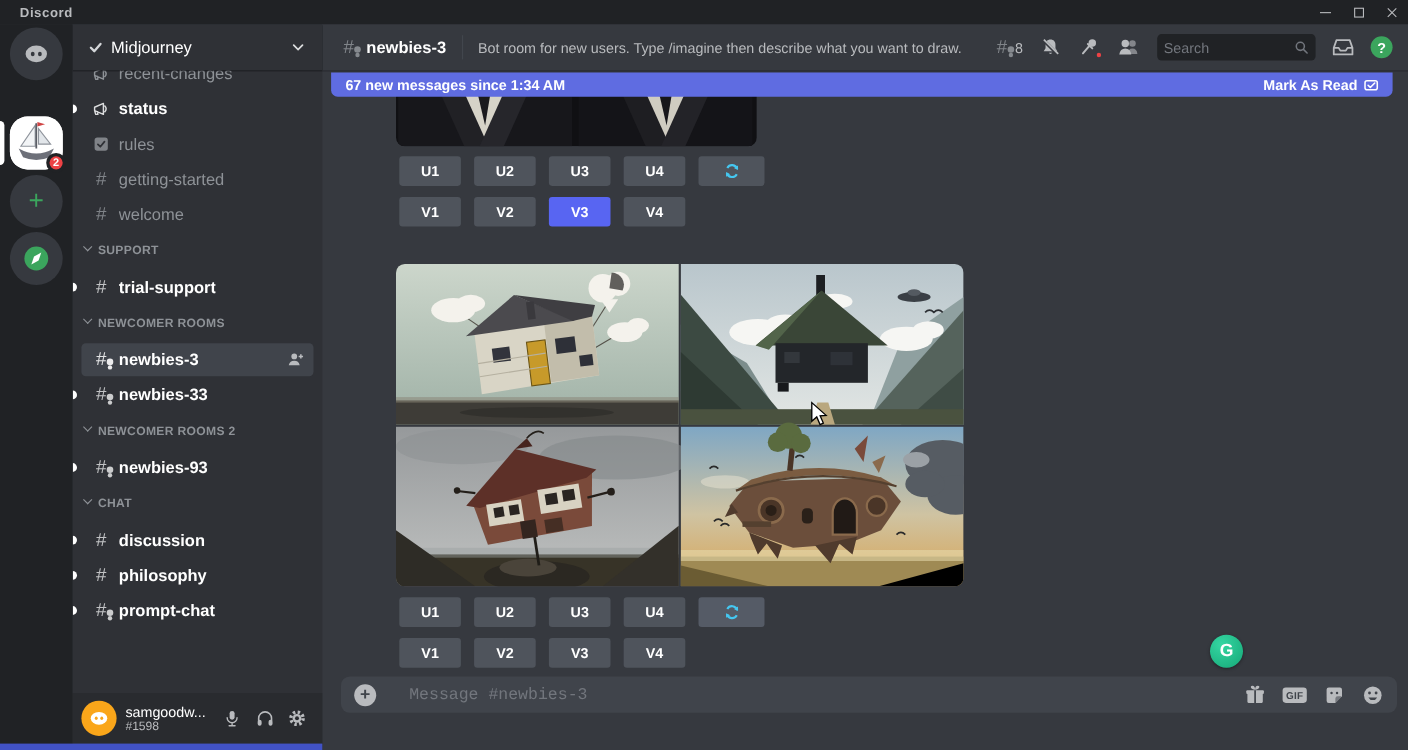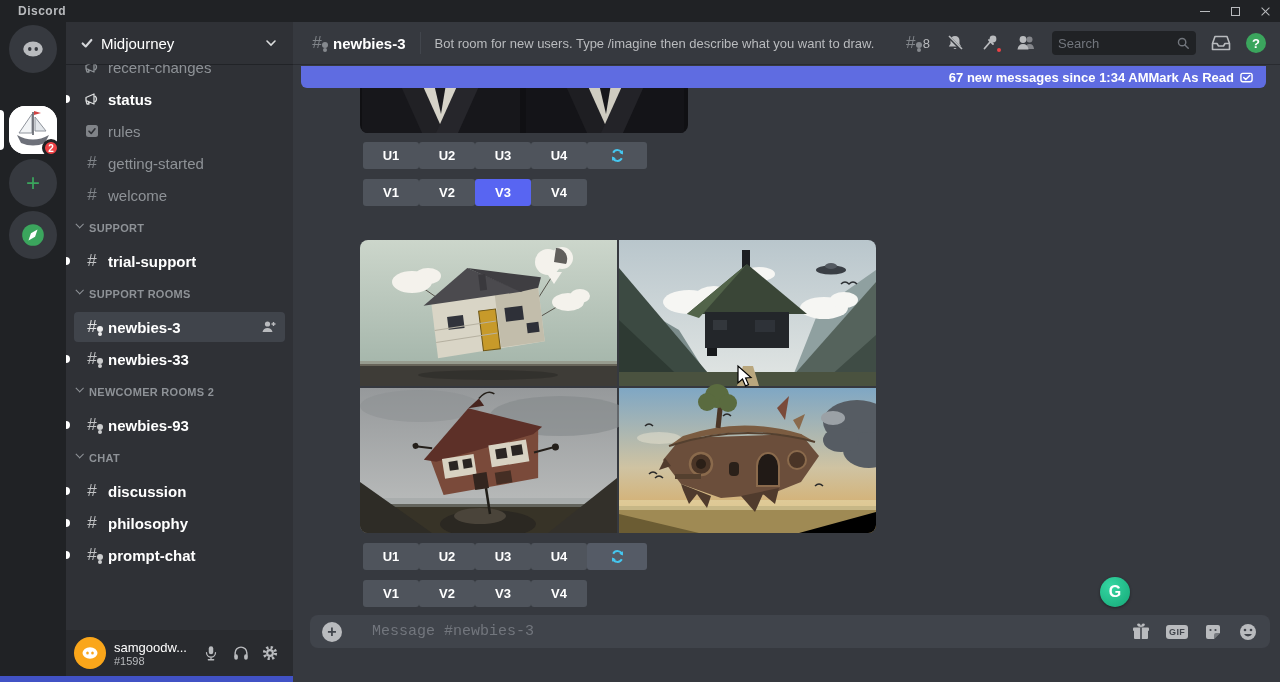--- a/index.html
+++ b/index.html
@@ -84,30 +84,30 @@
 .searchbox{margin-left:15px;width:144px;height:24px;background:#202225;border-radius:4px;
   display:flex;align-items:center;padding:0 6px;cursor:text}
 .searchbox input{flex:1;min-width:0;background:transparent;border:none;outline:none;color:#dcddde;
   font-size:13px;font-family:inherit}
 .searchbox input::placeholder{color:#72767d}
 .help-btn{width:20px;height:20px;border-radius:50%;background:#3ba55d;color:#fff;font-size:13px;
   font-weight:bold;display:flex;align-items:center;justify-content:center}
 
 
 .banner{position:absolute;left:8px;right:14px;top:44px;height:22px;background:#5f6ce1;z-index:5;
-  border-radius:0 0 6px 6px;display:flex;align-items:center;justify-content:flex-end;
+  border-radius:0 0 6px 6px;display:flex;align-items:center;justify-content:space-between;
   padding:0 13px;cursor:pointer}
 .banner-text{font-size:13px;font-weight:600;color:#fff}
 .banner-action{display:flex;align-items:center;font-size:13px;font-weight:bold;color:#fff}
 .banner-action svg{margin-left:6px}
 
 
 .img-partial{position:absolute;left:67px;top:62px;width:328px;height:49px;border-radius:0 0 8px 8px;
   overflow:hidden;z-index:1;cursor:pointer}
-.btn-row{position:absolute;left:70px;display:flex;z-index:2}
+.btn-row{position:absolute;left:70px;display:flex;gap:12px;z-index:2}
 .mjbtn{width:56px;height:27px;background:#4f545c;border:none;border-radius:3px;color:#fff;
   font-size:13px;font-weight:600;font-family:inherit;cursor:pointer;display:flex;
   align-items:center;justify-content:center}
 .mjbtn.sel{background:#5865f2}
 .mjbtn.lit{background:#555b66}
 .prompt-line{position:absolute;left:68px;top:196px;font-size:15px;color:#dcddde;white-space:nowrap;z-index:2}
 .prompt-text{font-weight:bold;color:#efefef}
 .mention{background:rgba(88,101,242,.3);color:#c9cdfb;border-radius:3px;padding:0 2px;font-weight:500;cursor:pointer}
 .sep{color:#b9bbbe}
 .grid{position:absolute;left:67px;top:218px;width:516px;height:293px;display:grid;
@@ -237,21 +237,21 @@
 
       <div class="cat">
         <span>SUPPORT</span>
       </div>
       <div class="channel unread">
         <span class="ch-icon hash"></span>
         <span class="ch-label">trial-support</span>
       </div>
 
       <div class="cat">
-        <span>SUPPORT ROOMS</span>
+        <span>NEWCOMER ROOMS</span>
       </div>
       <div class="channel selected">
         <span class="ch-icon hash hash-person"></span>
         <span class="ch-label">newbies-3</span>
         <span class="member-add">
           <svg width="16" height="16" viewBox="0 0 16 16">
               <circle cx="6.5" cy="5" r="2.6" fill="currentColor"></circle>
               <path d="M1.5 13 q1 -4 5 -4 t5 4 z" fill="currentColor"></path>
               <path d="M12.5 3 v4 M10.5 5 h4" stroke="currentColor" stroke-width="1.4"></path>
             </svg>

